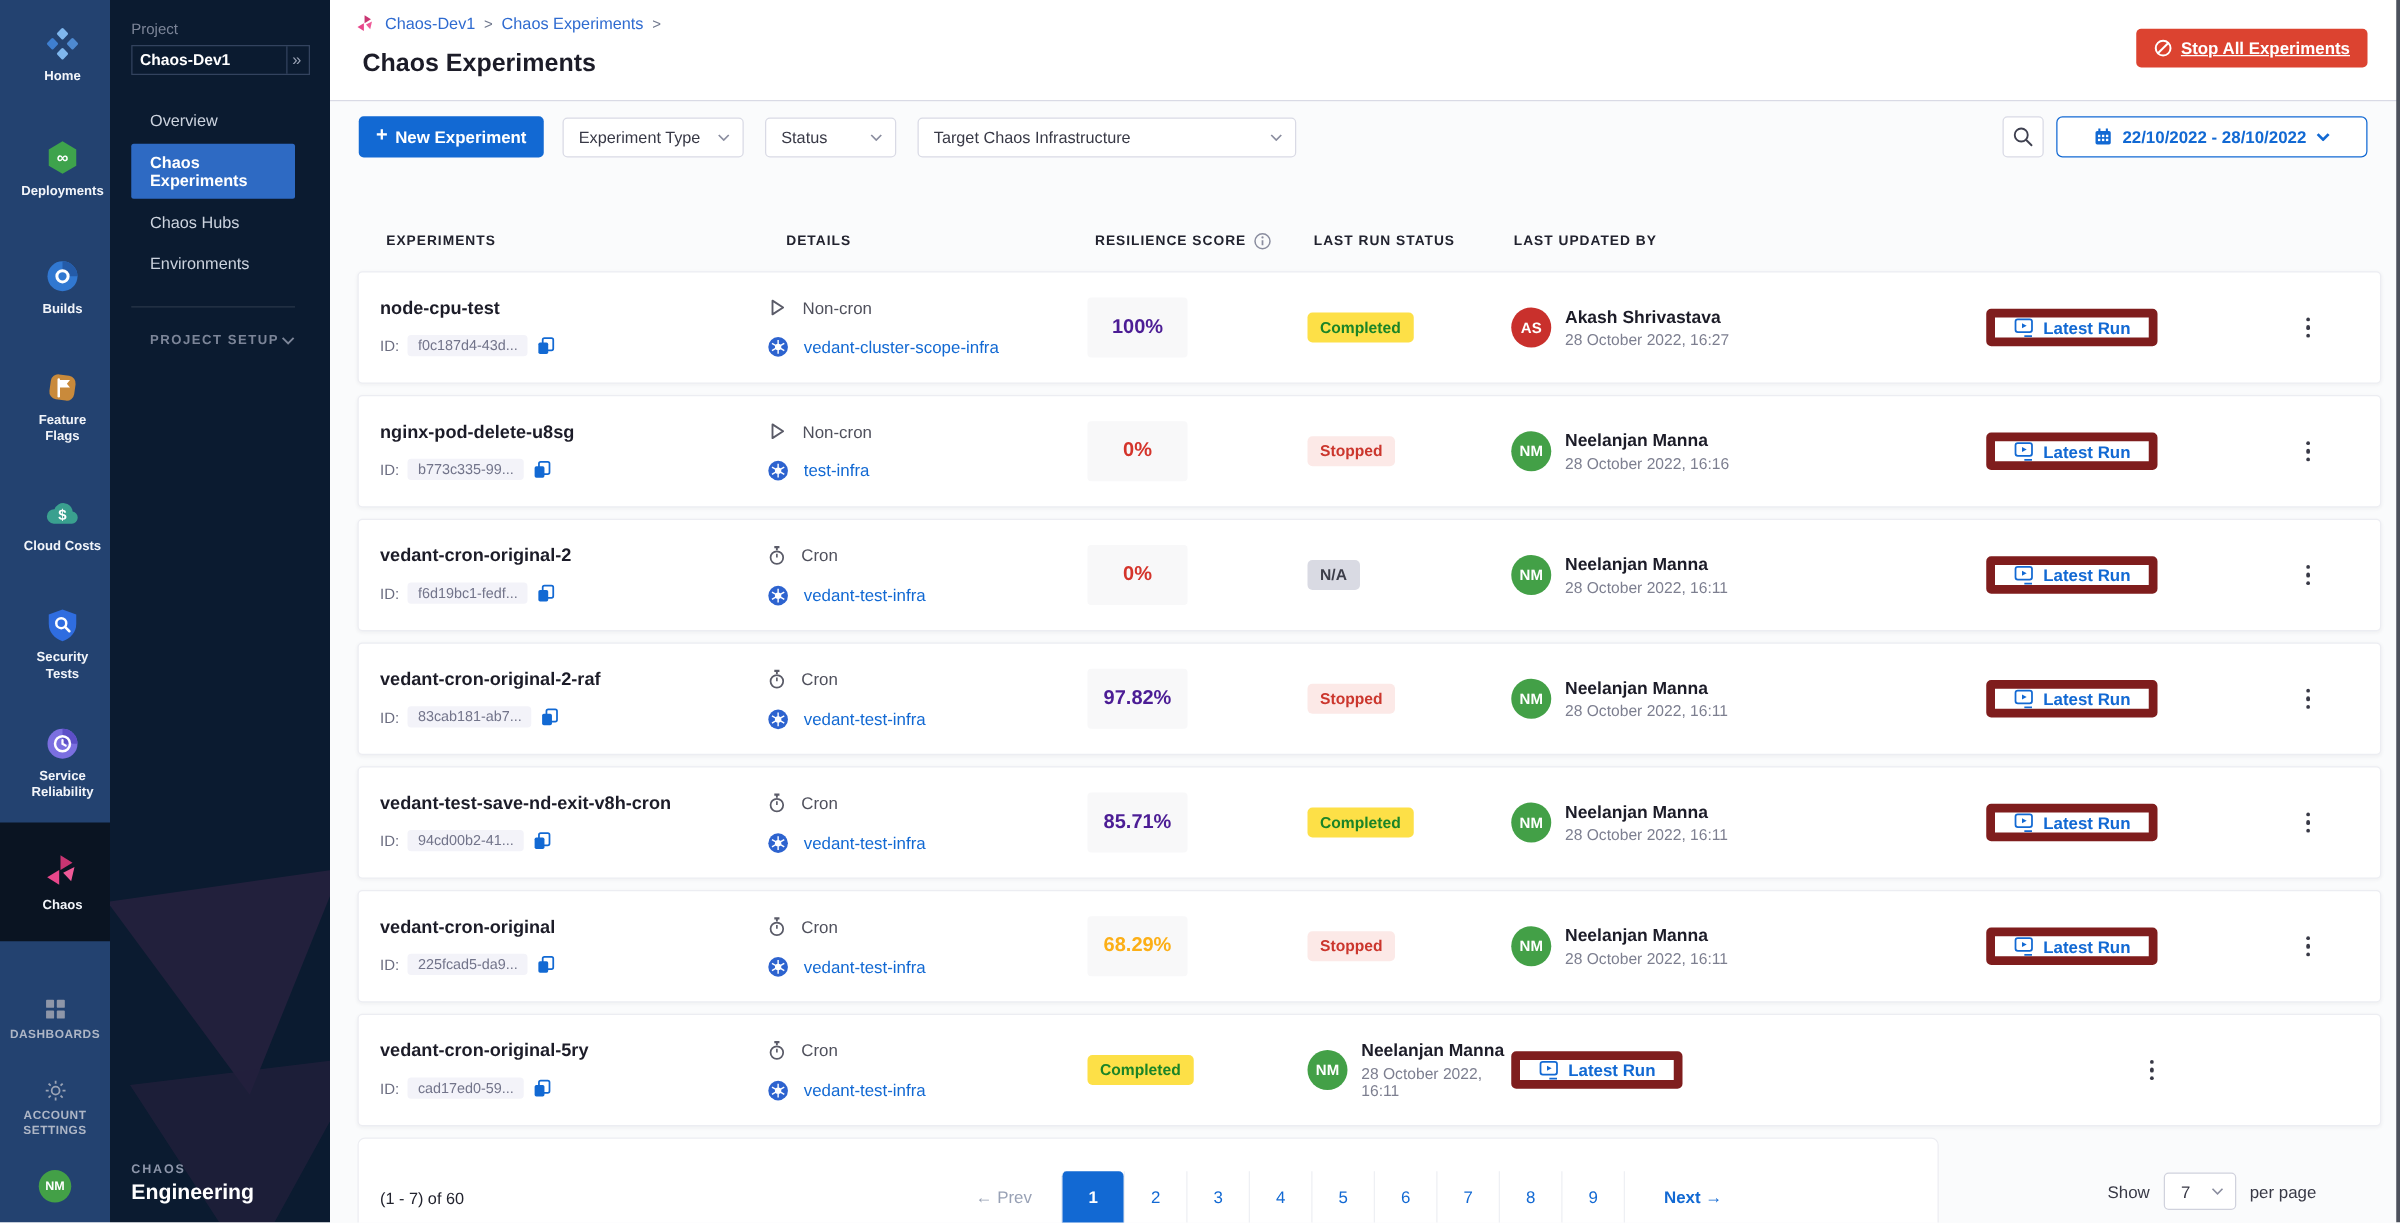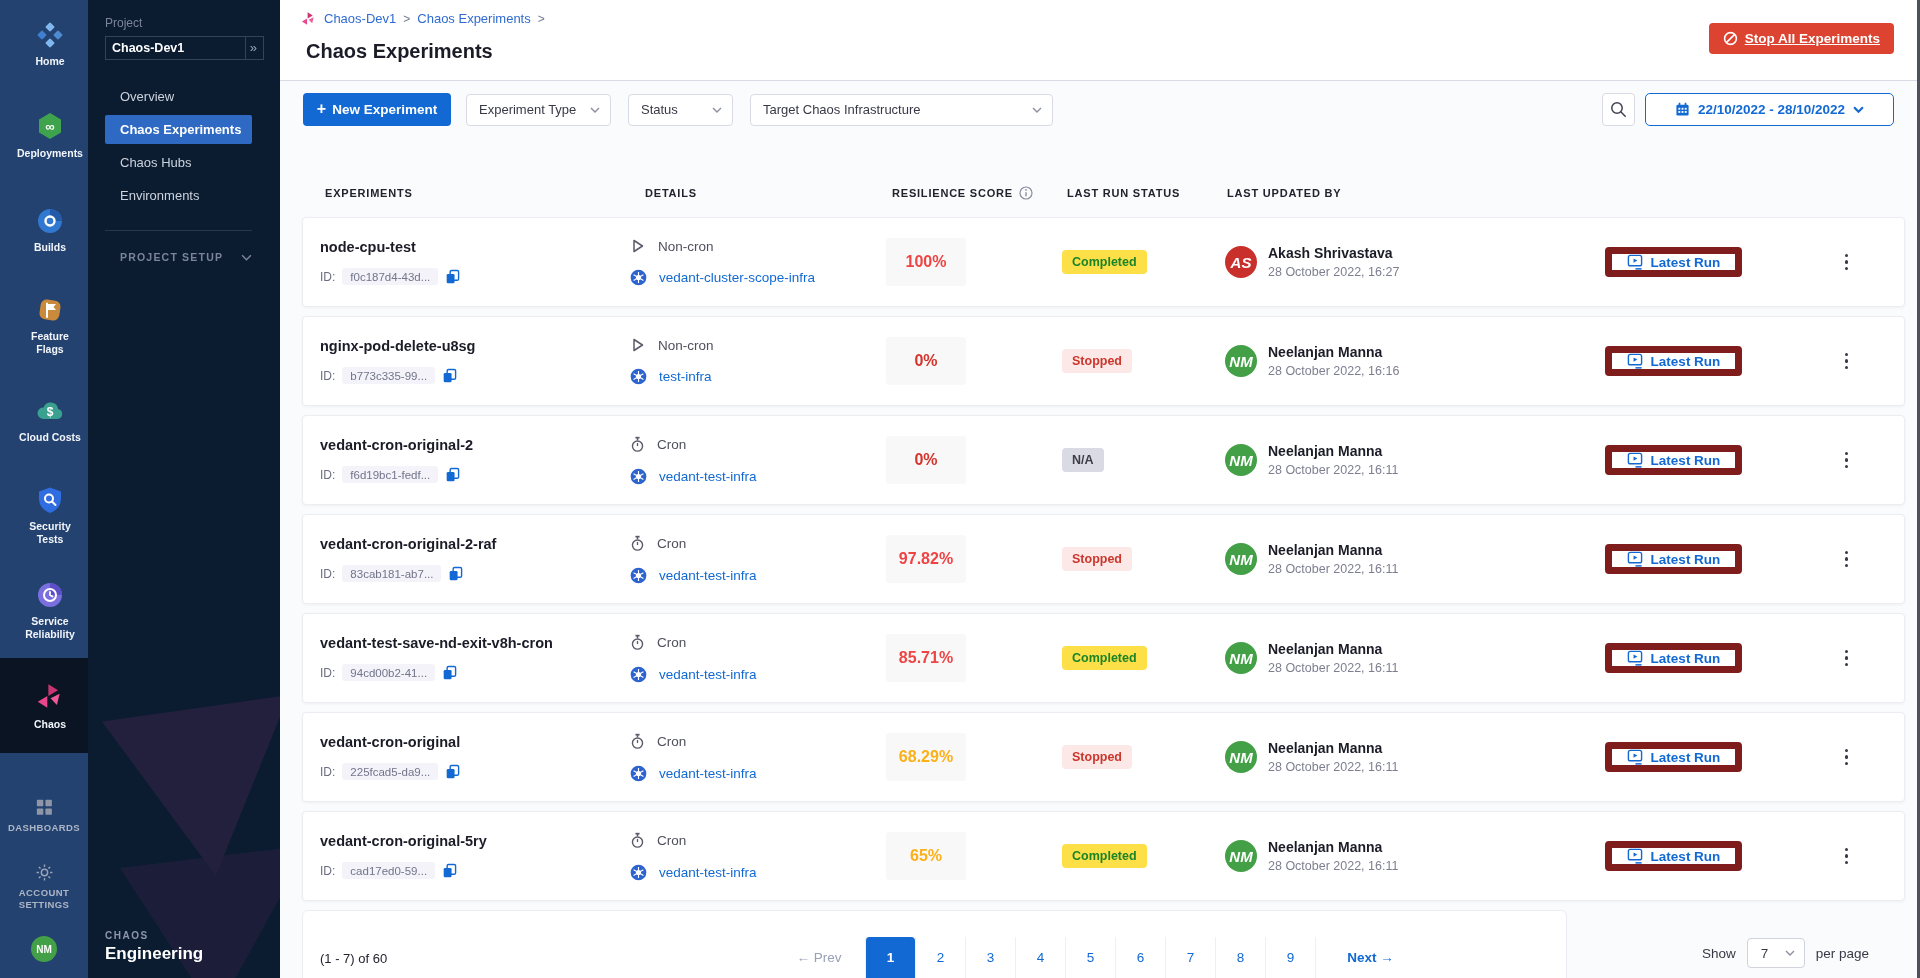--- a/index.html
+++ b/index.html
@@ -13,21 +13,21 @@
   .nav-item:first-child { height:88px; }
   .nav-item .nav-label { font-size:10.5px; font-weight:bold; color:#f2f5fa; text-align:center; line-height:13px; padding:0 4px; }
   .nav-item.selected { background:#0a1422; }
   .nav-bottom { margin-top:26px; }
   .nav-small { display:flex; flex-direction:column; align-items:center; gap:5px; height:72px; justify-content:center; cursor:pointer; }
   .nav-small .nav-label { font-size:9.5px; font-weight:bold; color:#aeb6c6; letter-spacing:.4px; text-align:center; line-height:12px; }
   .nav-avatar-wrap { margin-top:auto; display:flex; justify-content:center; padding-bottom:16px; }
   .nav-avatar { width:26px; height:26px; border-radius:50%; background:#43a047; color:#fff; font-size:10px; font-weight:bold; display:flex; align-items:center; justify-content:center; cursor:pointer; }
 
   
-  .sidebar2 { width:192px; background:#0b1b30; flex-shrink:0; position:relative; overflow:hidden; display:flex; flex-direction:column; }
+  .sidebar2 { width:176px; background:#0b1b30; flex-shrink:0; position:relative; overflow:hidden; display:flex; flex-direction:column; }
   .proj-label { color:#7c8598; font-size:12px; margin:16px 0 6px 17px; }
   .proj-input { margin:0 16px 0 17px; height:24px; border:1px solid #33435e; background:transparent; display:flex; align-items:center; }
   .proj-input input { flex:1; min-width:0; background:transparent; border:none; outline:none; color:#fff; font-weight:bold; font-size:12.5px; padding:0 6px; font-family:inherit; }
   .proj-expand { color:#9aa3b5; font-size:13px; padding:0 6px 2px 4px; border-left:1px solid #33435e; cursor:pointer; height:100%; display:flex; align-items:center; }
   .side-menu { margin-top:22px; }
   .side-item { margin:0 28px 4px 17px; padding:7px 0 7px 15px; font-size:13px; color:#ccd3de; cursor:pointer; border-radius:2px; }
   .side-item.selected { background:#2e6ac3; color:#fff; font-weight:bold; }
   .side-divider { border-top:1px solid rgba(255,255,255,.12); margin:16px 28px 0 17px; }
   .proj-setup { display:flex; align-items:center; justify-content:space-between; margin:20px 28px 0 32px; cursor:pointer; }
   .proj-setup span { color:#7c8598; font-size:10.5px; font-weight:bold; letter-spacing:1.2px; }
@@ -67,29 +67,29 @@
   .col-exp { padding-left:17px; }
   .exp-name { font-size:14.5px; font-weight:bold; color:#1c1c28; cursor:pointer; }
   .exp-id-row { display:flex; align-items:center; gap:7px; margin-top:13px; }
   .id-label { font-size:12px; color:#6b6d80; }
   .id-chip { font-size:11.5px; color:#72748a; background:#f3f3f9; border-radius:3px; padding:2.5px 8px; }
   .copy-ic { cursor:pointer; display:flex; }
   .col-details .dline { display:flex; align-items:center; gap:12px; font-size:13.5px; color:#4f505c; }
   .col-details .dline + .dline { margin-top:15px; }
   .infra-link { color:#1269d3; cursor:pointer; }
   .score-box { width:80px; height:48px; background:#f8f8f9; border-radius:3px; display:flex; align-items:center; justify-content:center; font-size:16px; font-weight:bold; }
-  .score-box.tone-green { color:#ef4444; }
+  .score-box.tone-green { color:#4c1d95; }
   .score-box.tone-red { color:#d4342b; }
   .score-box.tone-orange { color:#fcaf17; }
   .status-badge { display:inline-block; font-size:12.5px; font-weight:bold; border-radius:4px; padding:5px 10px; }
   .status-badge.tone-completed { color:#1b8427; background:#fde047; }
   .status-badge.tone-stopped { color:#cb362d; background:#fce9e7; }
   .status-badge.tone-na { color:#3c3d49; background:#d9dae3; }
   .col-user { display:flex; align-items:center; gap:11px; }
-  .avatar { width:32px; height:32px; border-radius:50%; color:#fff; font-size:15px; font-weight:bold; display:flex; align-items:center; justify-content:center; flex-shrink:0;font-style:italic; }
+  .avatar { width:32px; height:32px; border-radius:50%; color:#fff; font-size:12px; font-weight:bold; display:flex; align-items:center; justify-content:center; flex-shrink:0; }
   .user-name { font-size:14px; font-weight:bold; color:#1c1c28; }
   .user-date { font-size:12.5px; color:#7d7f90; margin-top:4px; }
   .latest-run-btn { width:137px; height:30px; background:#fff; border:7px solid #7f1d1d; border-radius:4px; color:#1269d3; font-size:13.5px; font-weight:bold; display:flex; align-items:center; justify-content:center; gap:8px; cursor:pointer; font-family:inherit; }
   .dots { margin-left:auto; margin-right:52px; display:flex; flex-direction:column; gap:3px; cursor:pointer; padding:4px; }
   .dots i { width:3.5px; height:3.5px; border-radius:50%; background:#383946; }
 
   
   .footer-card { margin:6px 0 0 22px; width:1265px; height:80px; background:#fff; border:1px solid #ecedf2; border-radius:6px 6px 8px 8px; position:relative; }
   .pager-summary { position:absolute; left:17px; top:40px; font-size:13px; color:#22232e; }
   .pager { position:absolute; left:470px; top:26px; display:flex; }
@@ -841,25 +841,20 @@
                     <line x1="9" y1="9" x2="9" y2="14.8"></line>
                   <line x1="9" y1="9" x2="3.8" y2="12.2"></line>
                     <line x1="9" y1="9" x2="3.8" y2="6"></line>
                 </g>
                 <circle cx="9" cy="9" r="2.7" fill="#fff"></circle>
               </svg>
             </span>
             <span class="infra-link">vedant-test-infra</span>
           </div>
         </div>
-        <div>
-            <div class="score-box tone-orange">
-              <span>65%</span>
-            </div>
-          </div>
         <div><span class="status-badge tone-completed">Completed</span></div>
         <div class="col-user">
           <div class="avatar" style="background: rgb(67, 160, 71);">NM</div>
           <div>
             <div class="user-name">Neelanjan Manna</div>
             <div class="user-date">28 October 2022, 16:11</div>
           </div>
         </div>
         <div>
           <button class="latest-run-btn">

